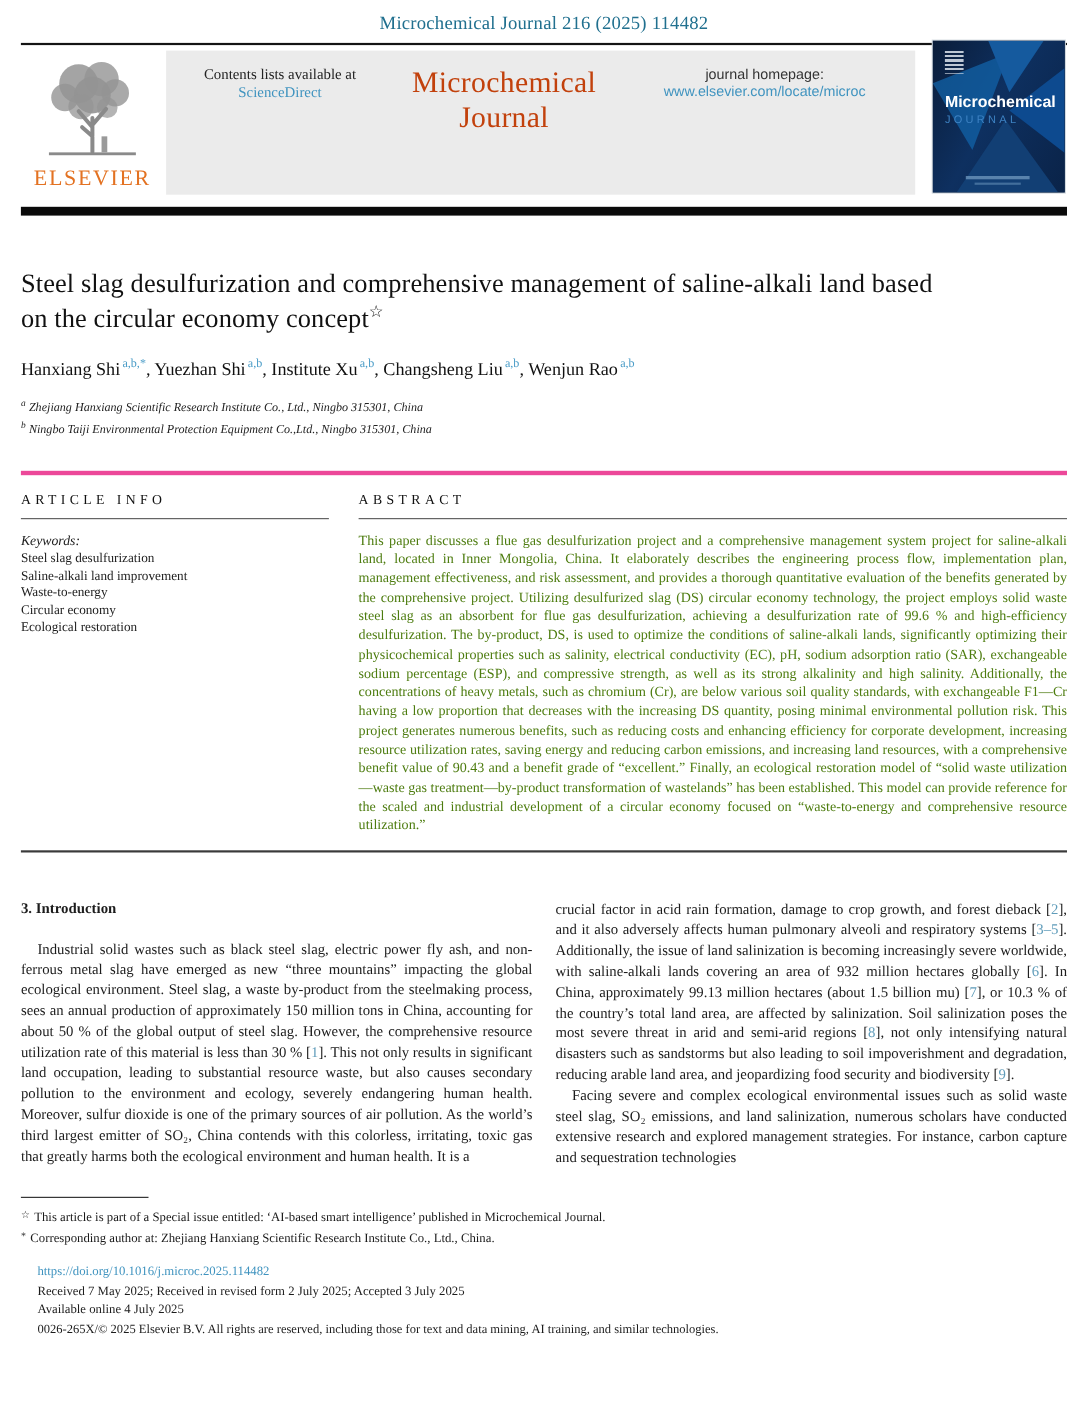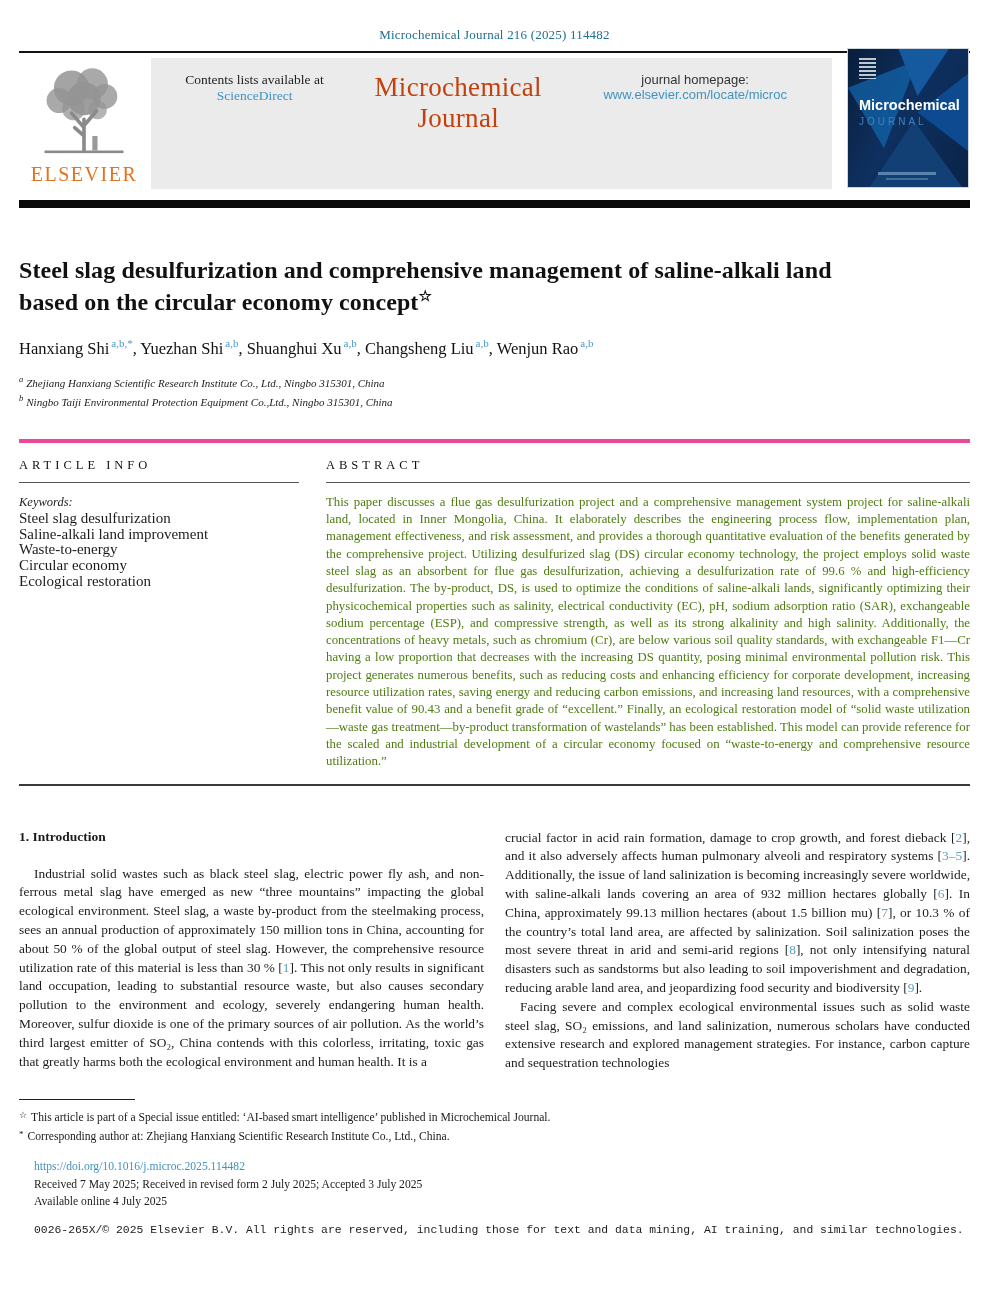--- a/index.html
+++ b/index.html
@@ -6,21 +6,21 @@
   body {
     width: 989px; height: 1292px; overflow: hidden;
     background: #ffffff; color: #1c1c1c;
     font-family: "Liberation Serif", "DejaVu Serif", serif;
     position: relative;
   }
   .page { padding: 0 19px; }
 
   
   .top-citation {
-    text-align: center; padding-top: 27px; font-size: 13px;
+    text-align: center; padding-top: 11px; font-size: 17px;
     color: #21708f; letter-spacing: .2px;
   }
 
   
   .header-row {
     margin-top: 8px; border-top: 2px solid #141414;
     position: relative; height: 142px;
   }
   .elsevier-block {
     position: absolute; left: 0; top: 6px; width: 130px; height: 132px;
@@ -89,21 +89,21 @@
   
   .info-section {
     margin-top: 29px; border-top: 4px solid #ec4899; border-bottom: 2px solid #3a3a3a;
     display: flex; padding: 15px 0 13px 0;
   }
   .info-col { width: 280px; flex: 0 0 280px; margin-right: 27px; }
   .abstract-col { flex: 1; }
   .block-heading { font-size: 12.5px; letter-spacing: .32em; color: #111; }
   .heading-rule { border: none; border-top: 1px solid #555; margin: 9px 0 11px 0; }
   .keywords-label { font-style: italic; font-size: 12.5px; line-height: 17px; }
-  .keyword { font-size: 15px; line-height: 15.8px; }
+  .keyword { font-size: 12px; line-height: 15.8px; }
   .abstract-text {
     font-size: 12.8px; line-height: 17.3px; text-align: justify; color: #4d7c0f;
   }
 
   
   .body-cols { display: flex; margin-top: 43px; }
   .col { width: 465px; flex: 0 0 465px; }
   .col-left { margin-right: 21px; }
   .section-heading { font-size: 13.5px; font-weight: bold; margin-bottom: 20px; }
   .body-par {
@@ -116,21 +116,21 @@
   .footnotes { margin-top: 26px; }
   .fn-rule { width: 116px; border: none; border-top: 1px solid #222; margin: 0 0 7px 0; }
   .fn-line { font-size: 11.6px; line-height: 17.2px; color: #1a1a1a; }
   .fn-marker { font-size: 9px; vertical-align: 3px; margin-right: 4px; }
   .fn-email { padding-left: 14px; }
   .fn-email .em-label { font-style: italic; }
 
   
   .footer { margin-top: 13px; }
   .footer div { font-size: 11.6px; line-height: 17.4px; padding-left: 15px; }
-  .footer .copyright { font-size: 11.4px; margin-top: 11px; font-family: Liberation Mono, monospace; }
+  .footer .copyright { font-size: 11.4px; margin-top: 1px; }
 </style>
 </head>
 <body>
 
 <div class="page">
 
   <div class="top-citation">Microchemical Journal 216 (2025) 114482</div>
 
   <div class="header-row">
 
@@ -173,24 +173,24 @@
       <div class="cover-mark"></div>
       <div class="cover-title">Microchemical</div>
       <div class="cover-sub">JOURNAL</div>
       <div class="cover-foot1"></div>
       <div class="cover-foot2"></div>
     </div>
   </div>
 
   <div class="black-bar"></div>
 
-  <h1 class="article-title" style="font-weight: bold; margin-bottom:0;"><span>Steel slag desulfurization and comprehensive management of saline-alkali land based on the circular economy concept</span><span class="title-mark">☆</span></h1>
+  <h1 class="article-title" style="font-weight: normal; margin-bottom:0;"><span>Steel slag desulfurization and comprehensive management of saline-alkali land based on the circular economy concept</span><span class="title-mark">☆</span></h1>
 
   <div class="authors">
-    <span><span>Hanxiang Shi</span><sup>a,b,*</sup></span><span><span>, Yuezhan Shi</span><sup>a,b</sup></span><span><span>, Shuanghui Xu</span><sup>a,b</sup></span><span><span>, Changsheng Liu</span><sup>a,b</sup></span><span><span>, Wenjun Rao</span><sup>a,b</sup></span>
+    <span><span>Hanxiang Shi</span><sup>a,b,*</sup></span><span><span>, Yuezhan Shi</span><sup>a,b</sup></span><span><span>, Institute Xu</span><sup>a,b</sup></span><span><span>, Changsheng Liu</span><sup>a,b</sup></span><span><span>, Wenjun Rao</span><sup>a,b</sup></span>
   </div>
 
   <div class="affiliations">
     <div class="aff"><sup>a</sup><span>Zhejiang Hanxiang Scientific Research Institute Co., Ltd., Ningbo 315301, China</span></div>
     <div class="aff"><sup>b</sup><span>Ningbo Taiji Environmental Protection Equipment Co.,Ltd., Ningbo 315301, China</span></div>
   </div>
 
   <div class="info-section">
     <div class="info-col">
       <div class="block-heading" style="letter-spacing: 0.32em;">ARTICLE INFO</div>
@@ -204,21 +204,21 @@
     </div>
     <div class="abstract-col">
       <div class="block-heading" style="letter-spacing: 0.32em;">ABSTRACT</div>
       <hr class="heading-rule">
       <div class="abstract-text">This paper discusses a flue gas desulfurization project and a comprehensive management system project for saline-alkali land, located in Inner Mongolia, China. It elaborately describes the engineering process flow, implementation plan, management effectiveness, and risk assessment, and provides a thorough quantitative evaluation of the benefits generated by the comprehensive project. Utilizing desulfurized slag (DS) circular economy technology, the project employs solid waste steel slag as an absorbent for flue gas desulfurization, achieving a desulfurization rate of 99.6 % and high-efficiency desulfurization. The by-product, DS, is used to optimize the conditions of saline-alkali lands, significantly optimizing their physicochemical properties such as salinity, electrical conductivity (EC), pH, sodium adsorption ratio (SAR), exchangeable sodium percentage (ESP), and compressive strength, as well as its strong alkalinity and high salinity. Additionally, the concentrations of heavy metals, such as chromium (Cr), are below various soil quality standards, with exchangeable F1—Cr having a low proportion that decreases with the increasing DS quantity, posing minimal environmental pollution risk. This project generates numerous benefits, such as reducing costs and enhancing efficiency for corporate development, increasing resource utilization rates, saving energy and reducing carbon emissions, and increasing land resources, with a comprehensive benefit value of 90.43 and a benefit grade of “excellent.” Finally, an ecological restoration model of “solid waste utilization—waste gas treatment—by-product transformation of wastelands” has been established. This model can provide reference for the scaled and industrial development of a circular economy focused on “waste-to-energy and comprehensive resource utilization.”</div>
     </div>
   </div>
 
   <div class="body-cols">
     <div class="col col-left">
-      <div class="section-heading">1. Introduction</div>
+      <div class="section-heading">3. Introduction</div>
       <p class="body-par indent">Industrial solid wastes such as black steel slag, electric power fly ash, and non-ferrous metal slag have emerged as new “three mountains” impacting the global ecological environment. Steel slag, a waste by-product from the steelmaking process, sees an annual production of approximately 150 million tons in China, accounting for about 50 % of the global output of steel slag. However, the comprehensive resource utilization rate of this material is less than 30 % [<span class="ref">1</span>]. This not only results in significant land occupation, leading to substantial resource waste, but also causes secondary pollution to the environment and ecology, severely endangering human health. Moreover, sulfur dioxide is one of the primary sources of air pollution. As the world’s third largest emitter of SO₂, China contends with this colorless, irritating, toxic gas that greatly harms both the ecological environment and human health. It is a</p>
     </div>
     <div class="col">
       <p class="body-par">crucial factor in acid rain formation, damage to crop growth, and forest dieback [<span class="ref">2</span>], and it also adversely affects human pulmonary alveoli and respiratory systems [<span class="ref">3–5</span>]. Additionally, the issue of land salinization is becoming increasingly severe worldwide, with saline-alkali lands covering an area of 932 million hectares globally [<span class="ref">6</span>]. In China, approximately 99.13 million hectares (about 1.5 billion mu) [<span class="ref">7</span>], or 10.3 % of the country’s total land area, are affected by salinization. Soil salinization poses the most severe threat in arid and semi-arid regions [<span class="ref">8</span>], not only intensifying natural disasters such as sandstorms but also leading to soil impoverishment and degradation, reducing arable land area, and jeopardizing food security and biodiversity [<span class="ref">9</span>].</p>
       <p class="body-par indent">Facing severe and complex ecological environmental issues such as solid waste steel slag, SO₂ emissions, and land salinization, numerous scholars have conducted extensive research and explored management strategies. For instance, carbon capture and sequestration technologies</p>
     </div>
   </div>
 
   <div class="footnotes">
     <hr class="fn-rule">

